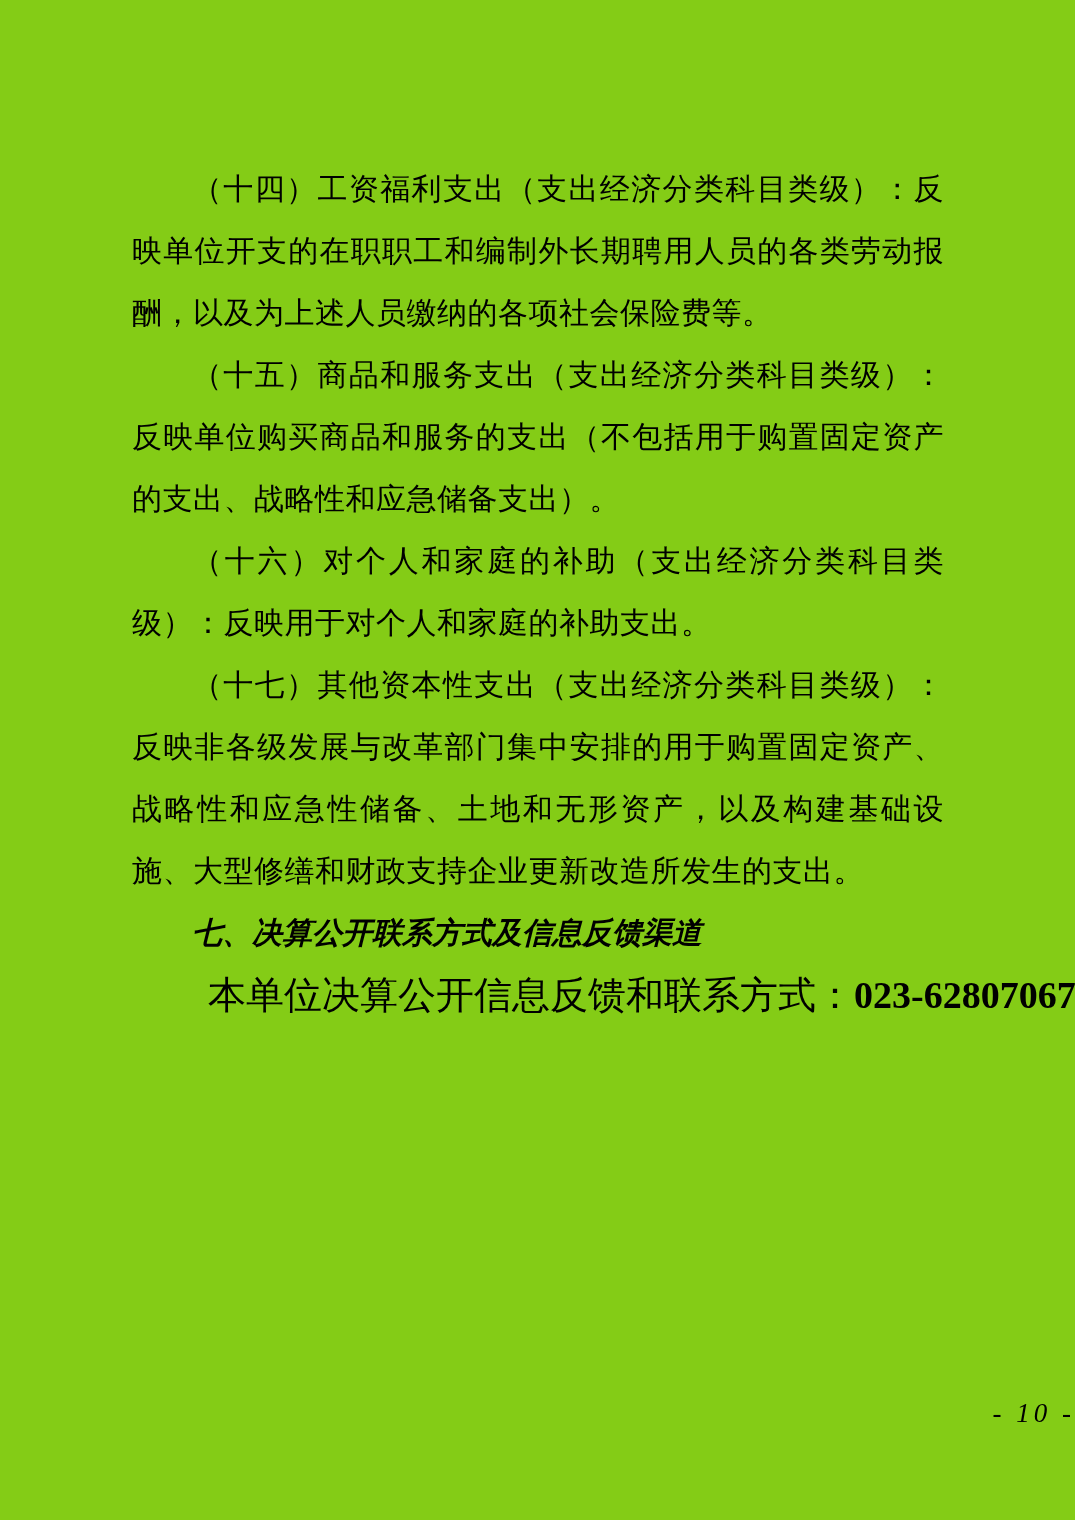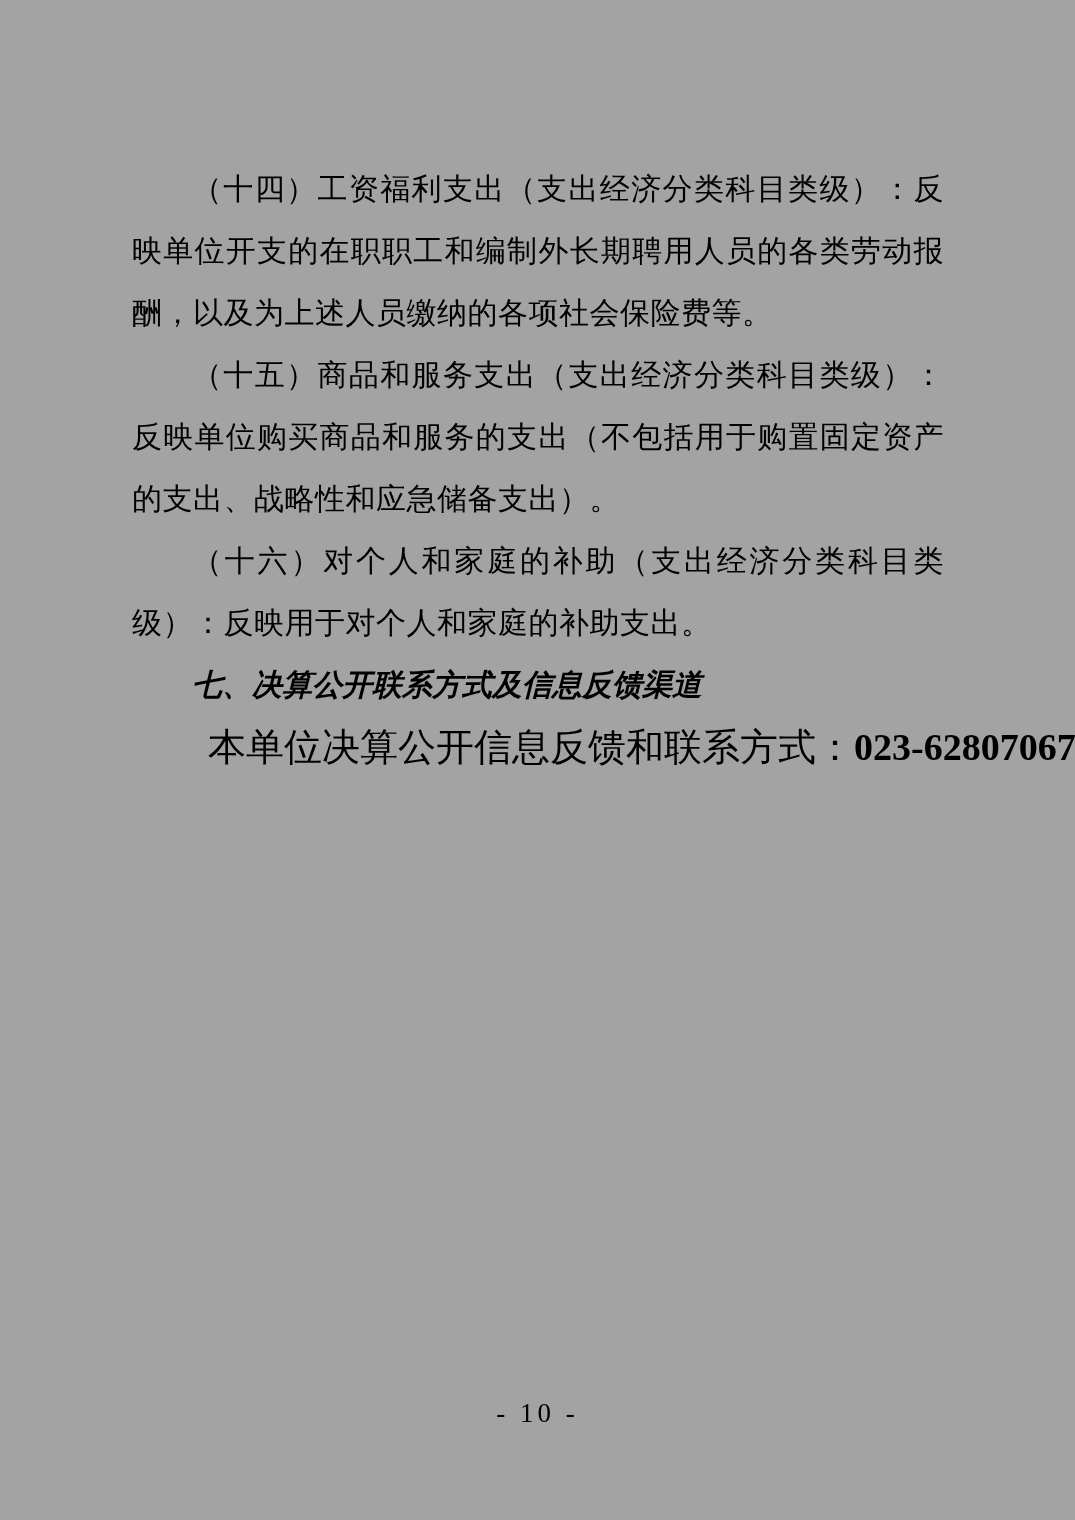--- a/index.html
+++ b/index.html
@@ -2,21 +2,21 @@
 <html><head>
 <meta charset="utf-8">
 <style>
   * { margin: 0; padding: 0; box-sizing: border-box; }
   html, body { background: #888; }
   .page {
     position: relative;
     width: 1075px;
     height: 1520px;
     margin: 0 auto;
-    background: #a3a3a3;
+    background: #84cc16;
     overflow: hidden;
     color: #000;
   }
   .content {
     position: absolute;
     left: 132px;
     top: 158px;
     width: 812px;
   }
   .para {
@@ -50,32 +50,34 @@
   .phone {
     font-family: "Liberation Serif", "DejaVu Serif", serif;
     font-weight: 700;
     letter-spacing: 0;
   }
   .page-number {
     position: absolute;
     top: 1398px;
     left: 0;
     width: 100%;
-    text-align: center;
+    text-align: right;
     font-family: "Liberation Serif", "DejaVu Serif", serif;
     font-size: 27px;
     letter-spacing: 4px;
     color: #000;
+    font-style: italic;
   }
 </style>
 </head>
 <body>
 
 <div class="page">
   <div class="content">
     <p class="para">（十四）工资福利支出（支出经济分类科目类级）：反映单位开支的在职职工和编制外长期聘用人员的各类劳动报酬，以及为上述人员缴纳的各项社会保险费等。</p>
     <p class="para">（十五）商品和服务支出（支出经济分类科目类级）：反映单位购买商品和服务的支出（不包括用于购置固定资产的支出、战略性和应急储备支出）。</p>
     <p class="para">（十六）对个人和家庭的补助（支出经济分类科目类级）：反映用于对个人和家庭的补助支出。</p>
+    <p class="para">（十七）其他资本性支出（支出经济分类科目类级）：反映非各级发展与改革部门集中安排的用于购置固定资产、战略性和应急性储备、土地和无形资产，以及构建基础设施、大型修缮和财政支持企业更新改造所发生的支出。</p>
     <h2 class="section-heading">七、决算公开联系方式及信息反馈渠道</h2>
     <p class="contact-line"><span>本单位决算公开信息反馈和联系方式：</span><span class="phone">023-62807067</span></p>
   </div>
   <div class="page-number">- 10 -</div>
 </div>
 
 </body></html>

